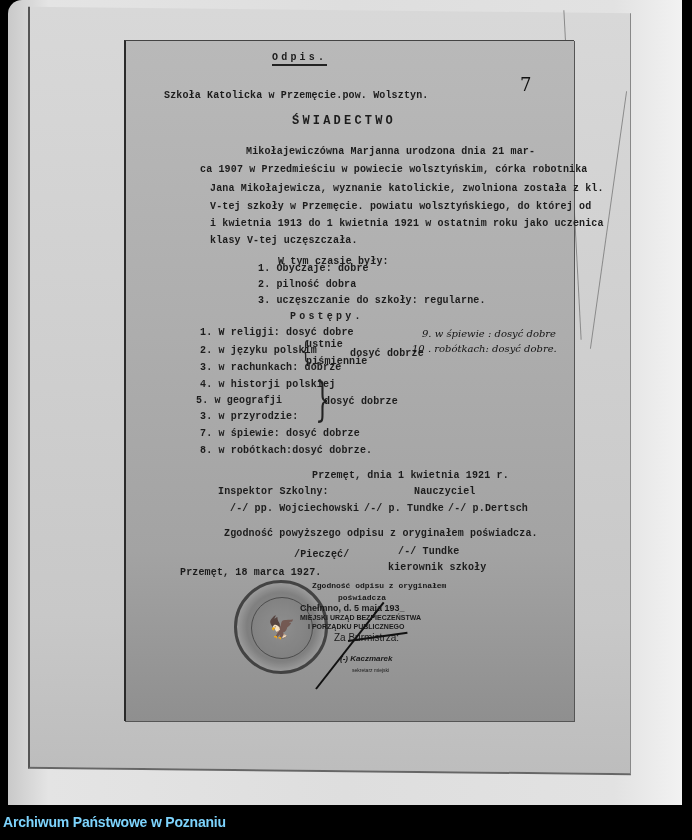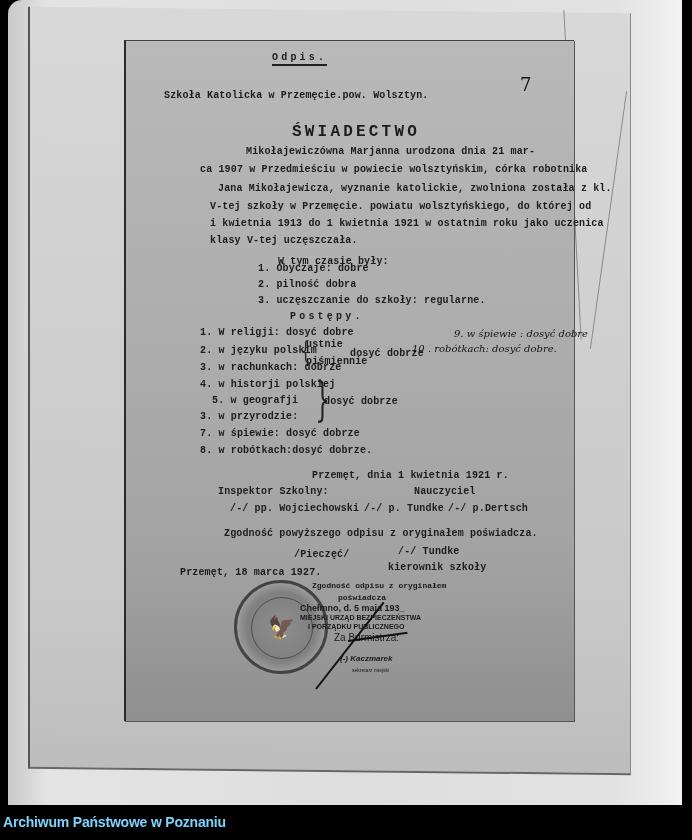--- a/index.html
+++ b/index.html
@@ -26,59 +26,59 @@
 <div class="mat"></div>
 <div class="mat-crease" style="left:572px;top:10px;height:330px;transform:rotate(-3deg);"></div>
 <div class="mat-crease" style="left:608px;top:90px;height:260px;transform:rotate(8deg);"></div>
 
 <div class="paper"></div>
 
 <div class="hand" style="left:520px;top:74px;font-size:18px;font-style:normal;">7</div>
 
 <div class="typed spaced underline" style="left:272px;top:52px;">Odpis.</div>
 <div class="typed" style="left:164px;top:90px;">Szkoła Katolicka w Przemęcie.pow. Wolsztyn.</div>
-<div class="typed spaced" style="left:292px;top:123px;font-size:16px;">ŚWIADECTWO</div>
+<div class="typed spaced" style="left:292px;top:114px;font-size:12px;">ŚWIADECTWO</div>
 
 <div>
   <div class="typed" style="left:246px;top:146px;">Mikołajewiczówna Marjanna urodzona dnia 21 mar-</div>
   <div class="typed" style="left:200px;top:164px;">ca 1907 w Przedmieściu w powiecie wolsztyńskim, córka robotnika</div>
-  <div class="typed" style="left:210px;top:183px;margin-left:8px;">Jana Mikołajewicza, wyznanie katolickie, zwolniona została z kl.</div>
+  <div class="typed" style="left:210px;top:183px;">Jana Mikołajewicza, wyznanie katolickie, zwolniona została z kl.</div>
   <div class="typed" style="left:210px;top:201px;">V-tej szkoły w Przemęcie. powiatu wolsztyńskiego, do której od</div>
   <div class="typed" style="left:210px;top:218px;">i kwietnia 1913 do 1 kwietnia 1921 w ostatnim roku jako uczenica</div>
   <div class="typed" style="left:210px;top:235px;">klasy V-tej uczęszczała.</div>
 </div>
 
 <div class="typed" style="left:278px;top:256px;">W tym czasie były:</div>
 <div>
   <div class="typed" style="left:258px;top:263px;">1. Obyczaje: dobre</div>
   <div class="typed" style="left:258px;top:279px;">2. pilność dobra</div>
   <div class="typed" style="left:258px;top:295px;">3. uczęszczanie do szkoły: regularne.</div>
 </div>
 <div class="typed spaced" style="left:290px;top:311px;">Postępy.</div>
 
 <div>
   <div class="typed" style="left:200px;top:327px;">1. W religji: dosyć dobre</div>
   <div class="typed" style="left:200px;top:345px;">2. w języku polskim</div>
   <div class="typed" style="left:200px;top:362px;">3. w rachunkach: dobrze</div>
   <div class="typed" style="left:200px;top:379px;">4. w historji polskiej</div>
-  <div class="typed" style="left:212px;top:395px;">5. w geografji</div>
+  <div class="typed" style="left:196px;top:395px;">5. w geografji</div>
   <div class="typed" style="left:200px;top:411px;">3. w przyrodzie:</div>
   <div class="typed" style="left:200px;top:428px;">7. w śpiewie: dosyć dobrze</div>
   <div class="typed" style="left:200px;top:445px;">8. w robótkach:dosyć dobrze.</div>
 </div>
 
 <div class="brace" style="left:298px;top:336px;font-size:24px;transform:scaleX(0.6);">{</div>
 <div class="typed" style="left:306px;top:339px;">ustnie</div>
 <div class="typed" style="left:306px;top:356px;">piśmiennie</div>
 <div class="typed" style="left:350px;top:348px;">dosyć dobrze</div>
 
 <div class="brace" style="left:308px;top:372px;font-size:46px;transform:scaleX(0.5);">}</div>
 <div class="typed" style="left:324px;top:396px;">dosyć dobrze</div>
 
-<div class="hand" style="left:422px;top:328px;margin-left:32px;">9. w śpiewie : dosyć dobre</div>
+<div class="hand" style="left:422px;top:328px;">9. w śpiewie : dosyć dobre</div>
 <div class="hand" style="left:412px;top:343px;">10 . robótkach: dosyć dobre.</div>
 
 <div class="typed" style="left:312px;top:470px;">Przemęt, dnia 1 kwietnia 1921 r.</div>
 <div class="typed" style="left:218px;top:486px;">Inspektor Szkolny:</div>
 <div class="typed" style="left:414px;top:486px;">Nauczyciel</div>
 <div class="typed" style="left:230px;top:503px;">/-/ pp. Wojciechowski</div>
 <div class="typed" style="left:364px;top:503px;">/-/ p. Tundke</div>
 <div class="typed" style="left:448px;top:503px;">/-/ p.Dertsch</div>
 <div class="typed" style="left:224px;top:528px;">Zgodność powyższego odpisu z oryginałem poświadcza.</div>
 

